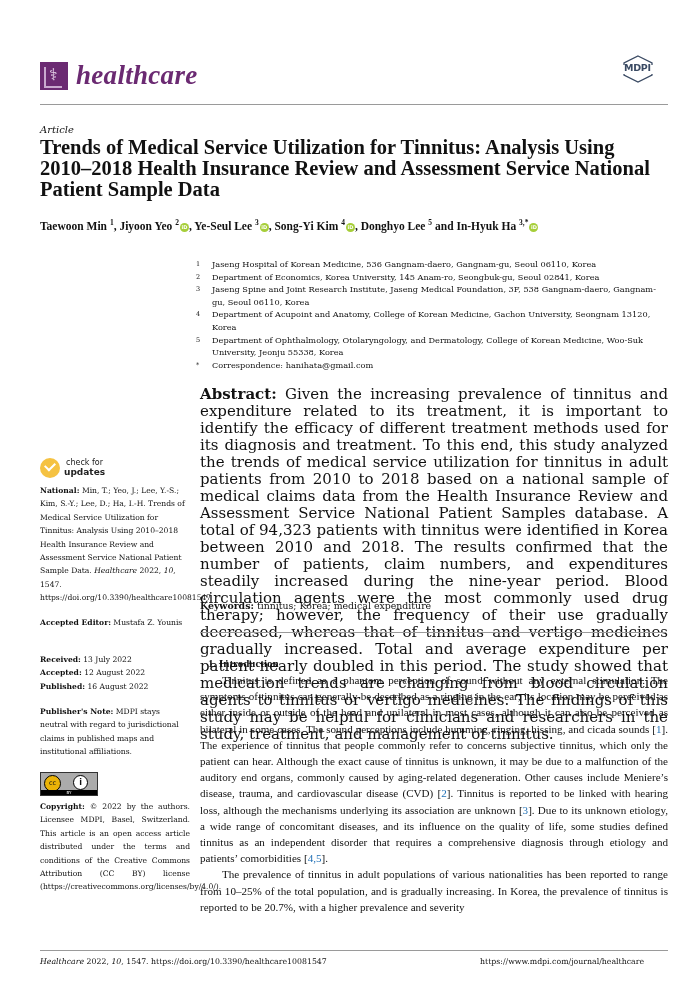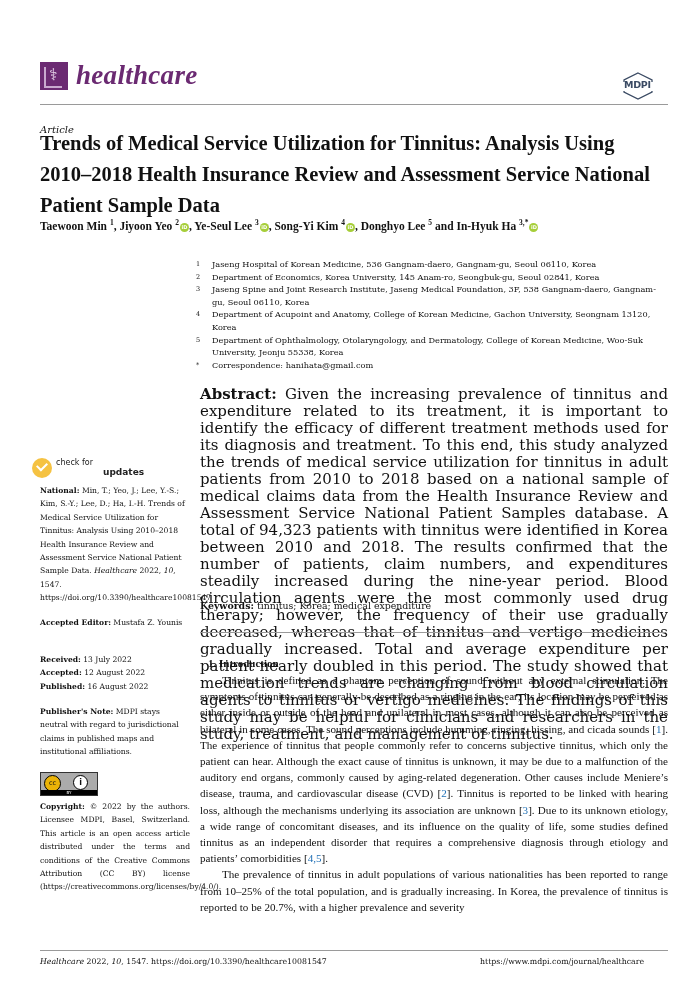--- a/index.html
+++ b/index.html
@@ -6,51 +6,51 @@
   body { width: 700px; height: 990px; position: relative; overflow: hidden;
          font-family: "DejaVu Serif", "Liberation Serif", serif; color: #111; }
   .abs { position: absolute; }
 
   
   .logo-box { left: 40px; top: 62px; width: 28px; height: 28px; background: #6b2a72; }
   .logo-box .frame { position:absolute; left:4px; top:5px; width:16px; height:19px; border-left:2px solid #c9a9cf; border-bottom:2px solid #c9a9cf; }
   .logo-box .glyph { position:absolute; left:9px; top:4px; color:#e9d9ec; font-size:16px; line-height:18px; font-family: "DejaVu Sans", sans-serif; }
   .journal-name { left: 76px; top: 60px; font-family: "Liberation Serif", serif; font-style: italic; font-weight: bold;
                   font-size: 27px; color: #6b2a72; letter-spacing: 0.3px; }
-  .mdpi { left: 622px; top: 72px; width: 32px; height: 26px; }
+  .mdpi { left: 622px; top: 55px; width: 32px; height: 26px; }
   .mdpi span { position:absolute; left:2px; top:7px; font-family:"DejaVu Sans", sans-serif; font-weight:bold; font-size:9.5px; color:#3a4a63; letter-spacing:-0.3px; }
   .rule-top { left: 40px; top: 104px; width: 628px; height: 1px; background: #9a9a9a; }
 
   .article-type { left: 40px; top: 124px; font-style: italic; font-size: 10px; }
-  .title { left: 40px; top: 128px; width: 620px; font-family: "Liberation Serif", serif; font-weight: bold;
-           font-size: 20.5px; line-height: 31px; color: #111; }
+  .title { left: 40px; top: 137px; width: 620px; font-family: "Liberation Serif", serif; font-weight: bold;
+           font-size: 20.5px; line-height: 21px; color: #111; }
   .authors { left: 40px; top: 218px; width: 630px; font-family: "Liberation Serif", serif; font-weight: bold; font-size: 11.5px; }
   .authors sup { font-size: 7.5px; }
   .orcid { display:inline-block; width:9px; height:9px; border-radius:50%; background:#a6ce39; color:#fff;
            font-family:"DejaVu Sans",sans-serif; font-size:5px; line-height:9px; text-align:center; vertical-align:1px; margin-left:1px; }
 
   
   .affils { left: 196px; top: 258px; width: 470px; font-size: 8.2px; line-height: 12.6px; }
   .aff { display: flex; }
   .aff .num { width: 16px; flex: none; font-size: 6.5px; }
   .aff .txt { flex: 1; }
 
   
   .abstract { left: 200px; top: 386px; width: 468px; font-size: 15px; line-height: 17px; text-align: justify; }
   .abstract b { font-weight: bold; }
   .keywords { left: 200px; top: 600px; width: 468px; font-size: 9.4px; }
   .rule-mid { left: 200px; top: 632px; width: 466px; height: 1px; background: #9a9a9a; }
 
   
   .sidebar { left: 40px; width: 150px; font-size: 7.6px; line-height: 13.4px; }
-  .check-updates { left: 32px; top: 458px; display:flex; align-items:center; }
+  .check-updates { left: 40px; top: 458px; display:flex; align-items:center;text-align:center; }
   .check-circle { width: 20px; height: 20px; border-radius: 50%; background: #f5c242; position: relative; }
   .check-circle::after { content:""; position:absolute; left:5px; top:4px; width:8px; height:5px; border-left:2.5px solid #fff; border-bottom:2.5px solid #fff; transform: rotate(-45deg); }
   .check-text { margin-left: 4px; font-family: "DejaVu Sans", sans-serif; font-size: 8px; line-height: 8.5px; color:#222; }
-  .check-text b { font-weight: bold; font-size: 9px; margin-left: 47px; }
+  .check-text b { font-weight: bold; font-size: 9px; }
   .cc-badge { left: 40px; top: 772px; width: 56px; height: 22px; background: #ababab; border: 1px solid #333; }
   .cc-badge .cc { position:absolute; left:3px; top:2px; width:15px; height:15px; border-radius:50%; background:#eab308; border:1.5px solid #000;
                   font-family:"DejaVu Sans",sans-serif; font-size:6.5px; font-weight:normal; text-align:center; line-height:15px; }
   .cc-badge .by-icon { position:absolute; left:32px; top:2px; width:13px; height:13px; border-radius:50%; background:#fff; border:1.5px solid #000;
                   font-family:"DejaVu Sans",sans-serif; font-size:8px; font-weight:bold; text-align:center; line-height:13px; }
   .cc-badge .by-bar { position:absolute; left:0; bottom:0; width:56px; height:5px; background:#000; color:#fff; font-size:4px; line-height:5px; text-align:center; font-family:"DejaVu Sans",sans-serif; }
 
   
   .section-head { left: 200px; top: 657px; font-family: "Liberation Serif", serif; font-weight: bold; font-size: 11px; margin-left: 8px; }
   .body-text { left: 200px; top: 672px; width: 468px; font-family: "Liberation Serif", serif; font-size: 11.1px; line-height: 16.2px; text-align: justify; }

